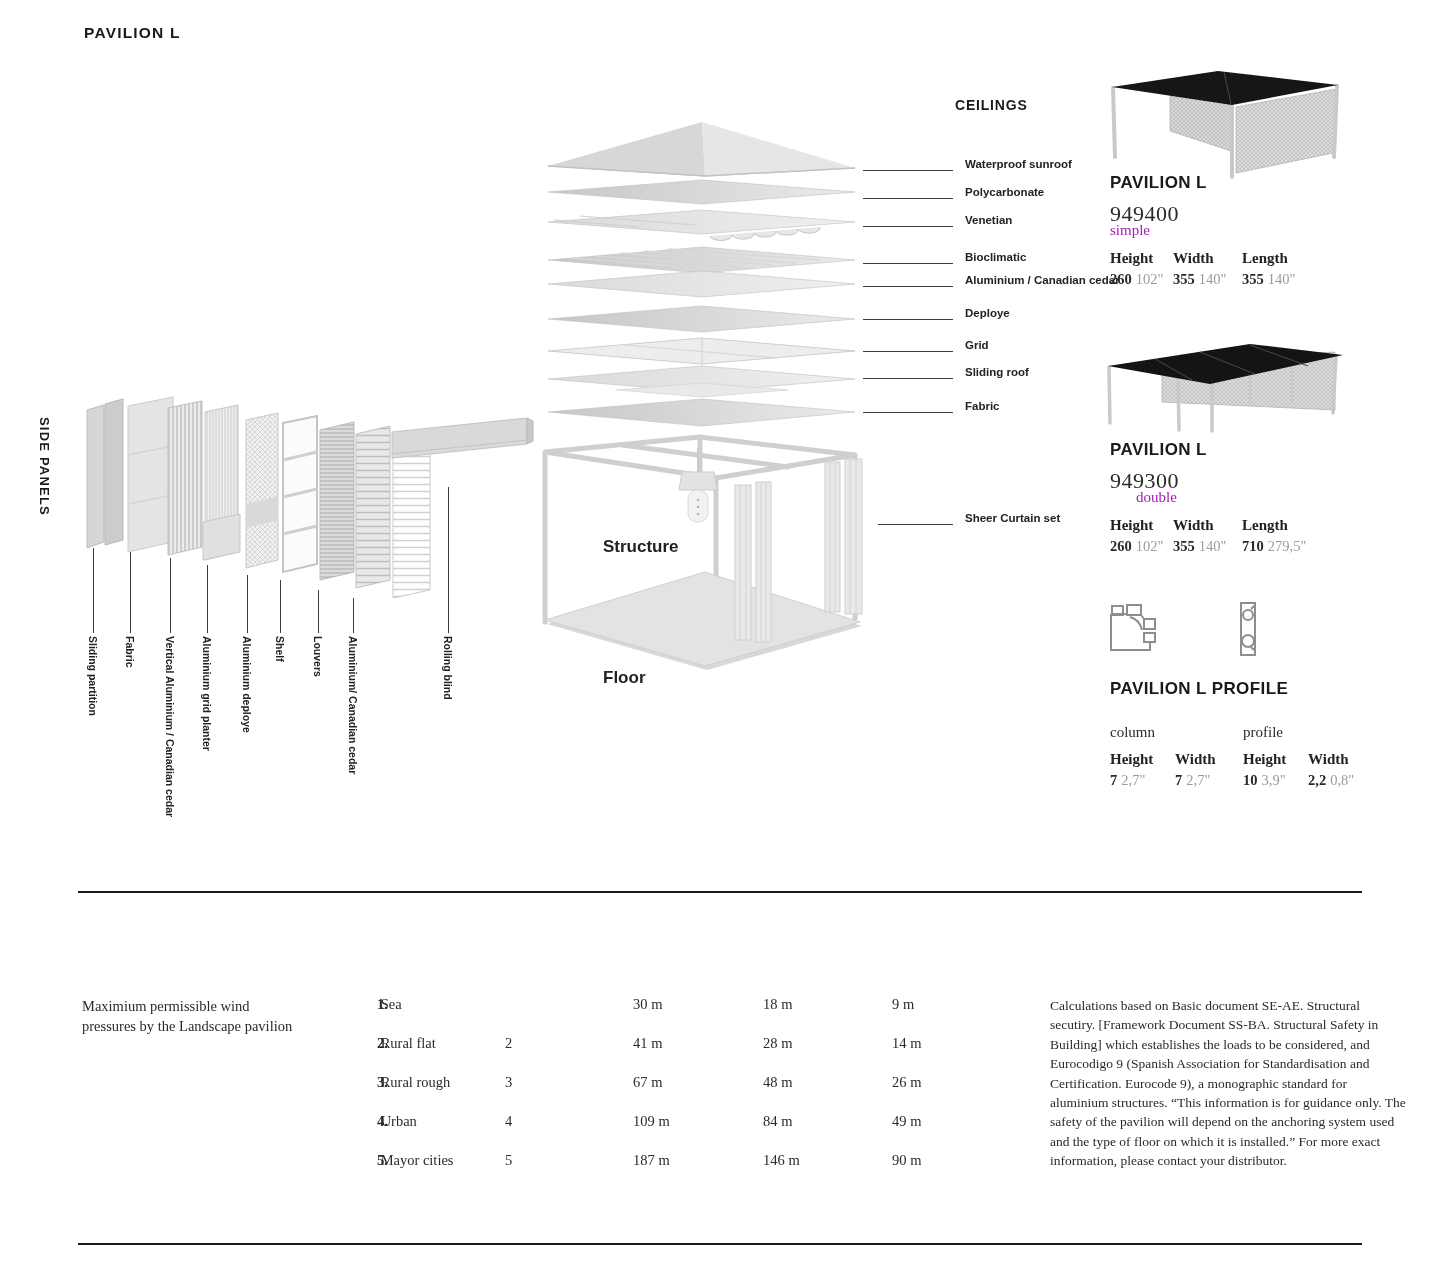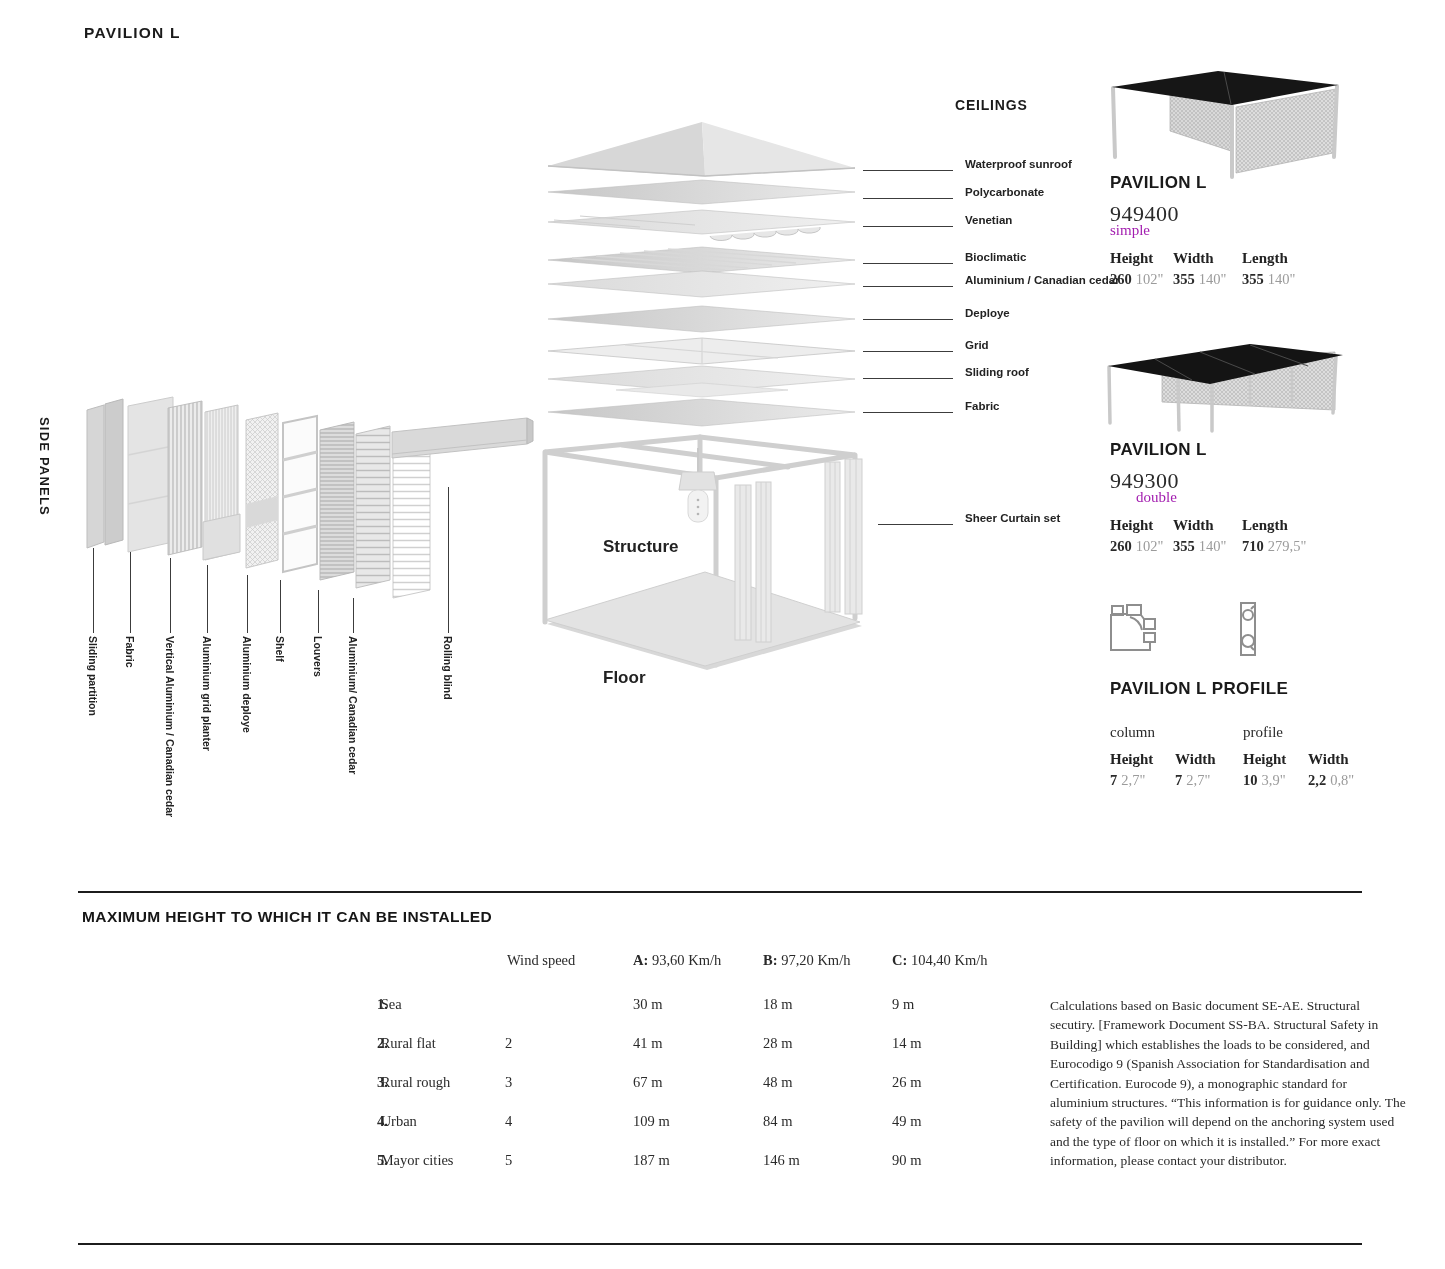--- a/index.html
+++ b/index.html
@@ -343,29 +343,26 @@
       <div class="dhead">Height</div>
       <div class="dval"><span class="cm">10</span><span class="in">3,9"</span></div>
     </div>
     <div class="dcol" style="left:198px;">
       <div class="dhead">Width</div>
       <div class="dval"><span class="cm">2,2</span><span class="in">0,8"</span></div>
     </div>
   </div>
 
   <div class="rule" style="top:891px;"></div>
-  <div class="abs inst-title" style="left:82px;top:908px;">MAXIMUM HEIGHT TO WHICH IT CAN BE INSTALLED</div>
-
-  <div class="t-row" style="top:952px;">
-    <span style="left:507px;">Wind speed</span>
-    <span class="c-a"><b>A:</b>&nbsp;<span>93,60 Km/h</span></span>
-    <span class="c-b"><b>B:</b>&nbsp;<span>97,20 Km/h</span></span>
-    <span class="c-c"><b>C:</b>&nbsp;<span>104,40 Km/h</span></span>
-  </div>
-
+
+
+  <div class="abs note" style="left:82px;top:996px;">
+    <div>Maximium permissible wind</div>
+    <div>pressures by the Landscape pavilion</div>
+  </div>
 
   <div class="t-row" style="top:996px;">
     <span class="c-zone"><span class="bnum">1.</span>&nbsp;<span>Sea</span></span>
     <span class="c-cat"></span>
     <span class="c-a">30 m</span>
     <span class="c-b">18 m</span>
     <span class="c-c">9 m</span>
   </div>
   <div class="t-row" style="top:1035px;">
     <span class="c-zone"><span class="bnum">2.</span>&nbsp;<span>Rural flat</span></span>

